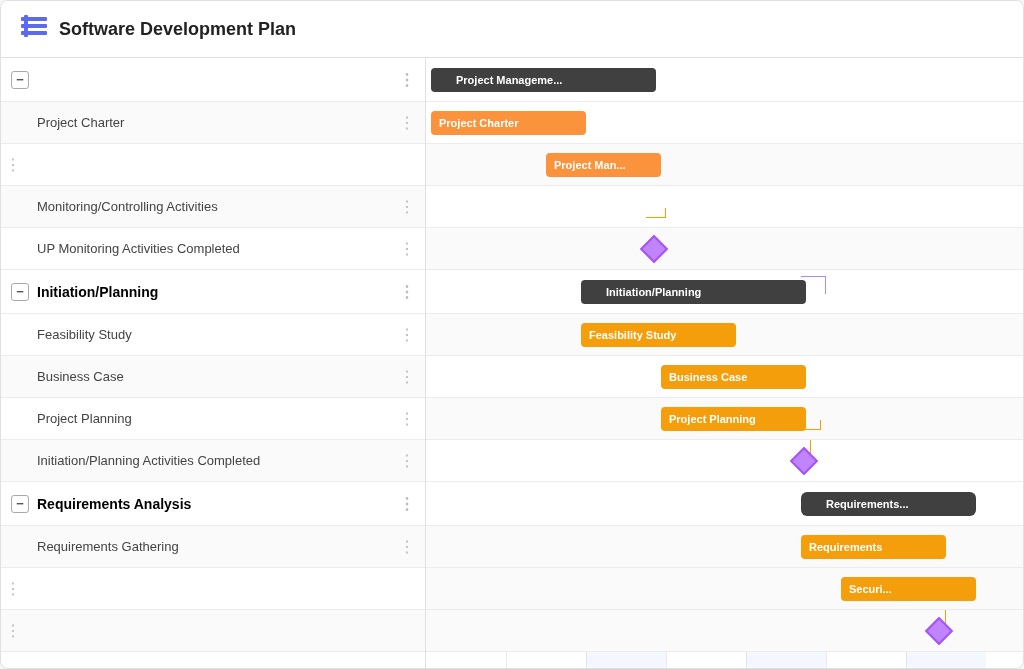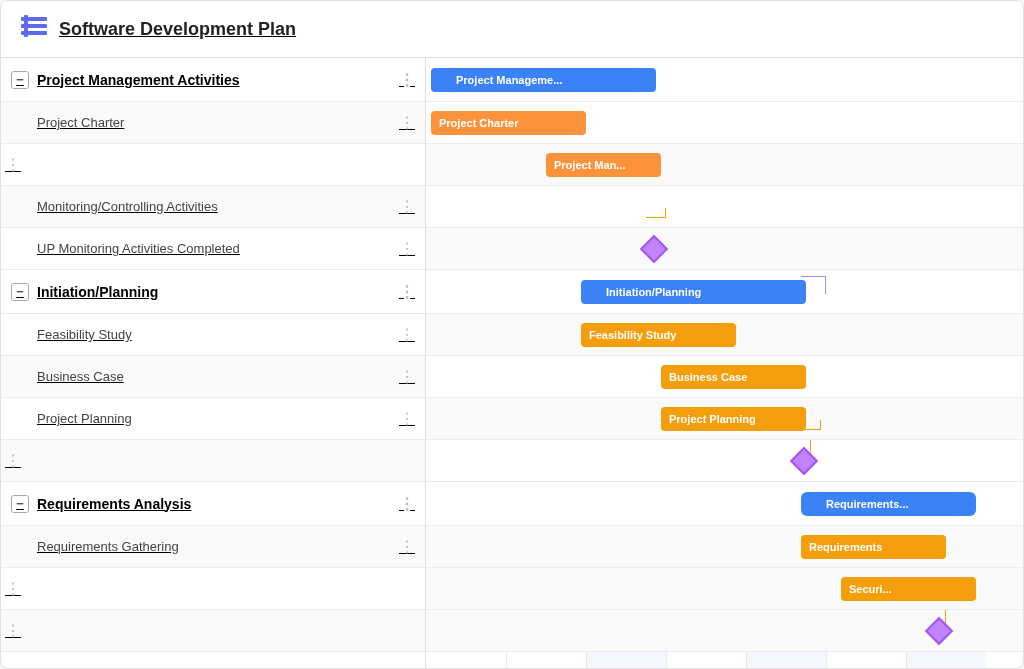--- a/index.html
+++ b/index.html
@@ -1,17 +1,17 @@
 <!DOCTYPE html>
 <html><head>
   <meta charset="utf-8">
   <style>
     * { box-sizing: border-box; margin: 0; padding: 0; }
     body { font-family: -apple-system, BlinkMacSystemFont, 'Segoe UI', Arial, sans-serif; background: #f5f6fa; display: flex; justify-content: center; align-items: center; min-height: 100vh; }
-    .app-container { width: 1024px; height: 669px; background: #fff; border: 1px solid #e0e0e0; border-radius: 8px; overflow: hidden; display: flex; flex-direction: column; text-decoration: underline; }
+    .app-container { width: 1024px; height: 669px; background: #fff; border: 1px solid #e0e0e0; border-radius: 8px; overflow: hidden; display: flex; flex-direction: column; }
     .header { display: flex; align-items: center; gap: 12px; padding: 14px 20px; border-bottom: 1px solid #e0e0e0; background: #fff; }
     .header-icon { color: #5b6af0; font-size: 22px; }
     .header-title { font-size: 18px; font-weight: 700; color: #222; }
     .main-content { display: flex; flex: 1; overflow: hidden; }
     .task-list { width: 425px; min-width: 425px; border-right: 1px solid #e0e0e0; overflow-y: auto; }
     .gantt-area { flex: 1; overflow-x: auto; overflow-y: auto; position: relative; }
     .row { display: flex; align-items: center; border-bottom: 1px solid #ececec; min-height: 42px; position: relative; }
     .row.group-header { background: #fff; font-weight: 700; font-size: 14px; min-height: 44px; }
     .row.task-row { background: #fff; font-size: 13px; color: #444; min-height: 42px; }
     .row.task-row:nth-child(even) { background: #fafafa; }
@@ -22,21 +22,21 @@
     
     .gantt-scroll { position: relative; min-width: 600px; height: 100%; }
     .gantt-row { min-height: 42px; border-bottom: 1px solid #ececec; position: relative; display: flex; align-items: center; }
     .gantt-row.group-row { min-height: 44px; background: #fff; }
     .gantt-row.task-row { background: #fff; }
     .gantt-row.task-row:nth-child(even) { background: #fafafa; }
     
     .col-shade { position: absolute; top: 0; bottom: 0; background: rgba(180,190,255,0.13); pointer-events: none; }
     
     .bar { position: absolute; height: 24px; border-radius: 4px; display: flex; align-items: center; padding: 0 8px; font-size: 11px; font-weight: 600; color: #fff; white-space: nowrap; overflow: hidden; top: 50%; transform: translateY(-50%); }
-    .bar.purple { background: #3b82f6; padding-left: 25px; }
+    .bar.purple { background: #404040; padding-left: 25px; }
     .bar.orange { background: #fb923c; }
     .bar.gold { background: #f59e0b; }
     
     .diamond { position: absolute; width: 20px; height: 20px; background: #c084fc; transform: rotate(45deg); top: 50%; margin-top: -10px; border: 2px solid #a855f7; }
     .gantt-grid { position: absolute; top: 0; bottom: 0; border-left: 1px solid #e8eaf6; pointer-events: none; }
     
     ::-webkit-scrollbar { width: 6px; height: 6px; }
     ::-webkit-scrollbar-thumb { background: #ccc; border-radius: 3px; }
   </style>
 </head>
@@ -58,21 +58,20 @@
     <span class="header-title">Software Development Plan</span>
   </div>
 
   <div class="main-content">
 
     <div class="task-list">
 
       <div class="row group-header">
         <div class="task-name group">
           <span class="collapse-btn">−</span>
-          <span>Project Management Activities</span>
         </div>
         <div class="dots-menu">⋮</div>
       </div>
       <div class="row task-row">
         <div class="task-name">Project Charter</div>
         <div class="dots-menu">⋮</div>
       </div>
       <div class="row task-row">
         <div class="dots-menu">⋮</div>
       </div>
@@ -98,20 +97,21 @@
       </div>
       <div class="row task-row">
         <div class="task-name">Business Case</div>
         <div class="dots-menu">⋮</div>
       </div>
       <div class="row task-row">
         <div class="task-name">Project Planning</div>
         <div class="dots-menu">⋮</div>
       </div>
       <div class="row task-row">
+        <div class="task-name">Initiation/Planning Activities Completed</div>
         <div class="dots-menu">⋮</div>
       </div>
 
       <div class="row group-header">
         <div class="task-name group">
           <span class="collapse-btn">−</span>
           <span>Requirements Analysis</span>
         </div>
         <div class="dots-menu">⋮</div>
       </div>

